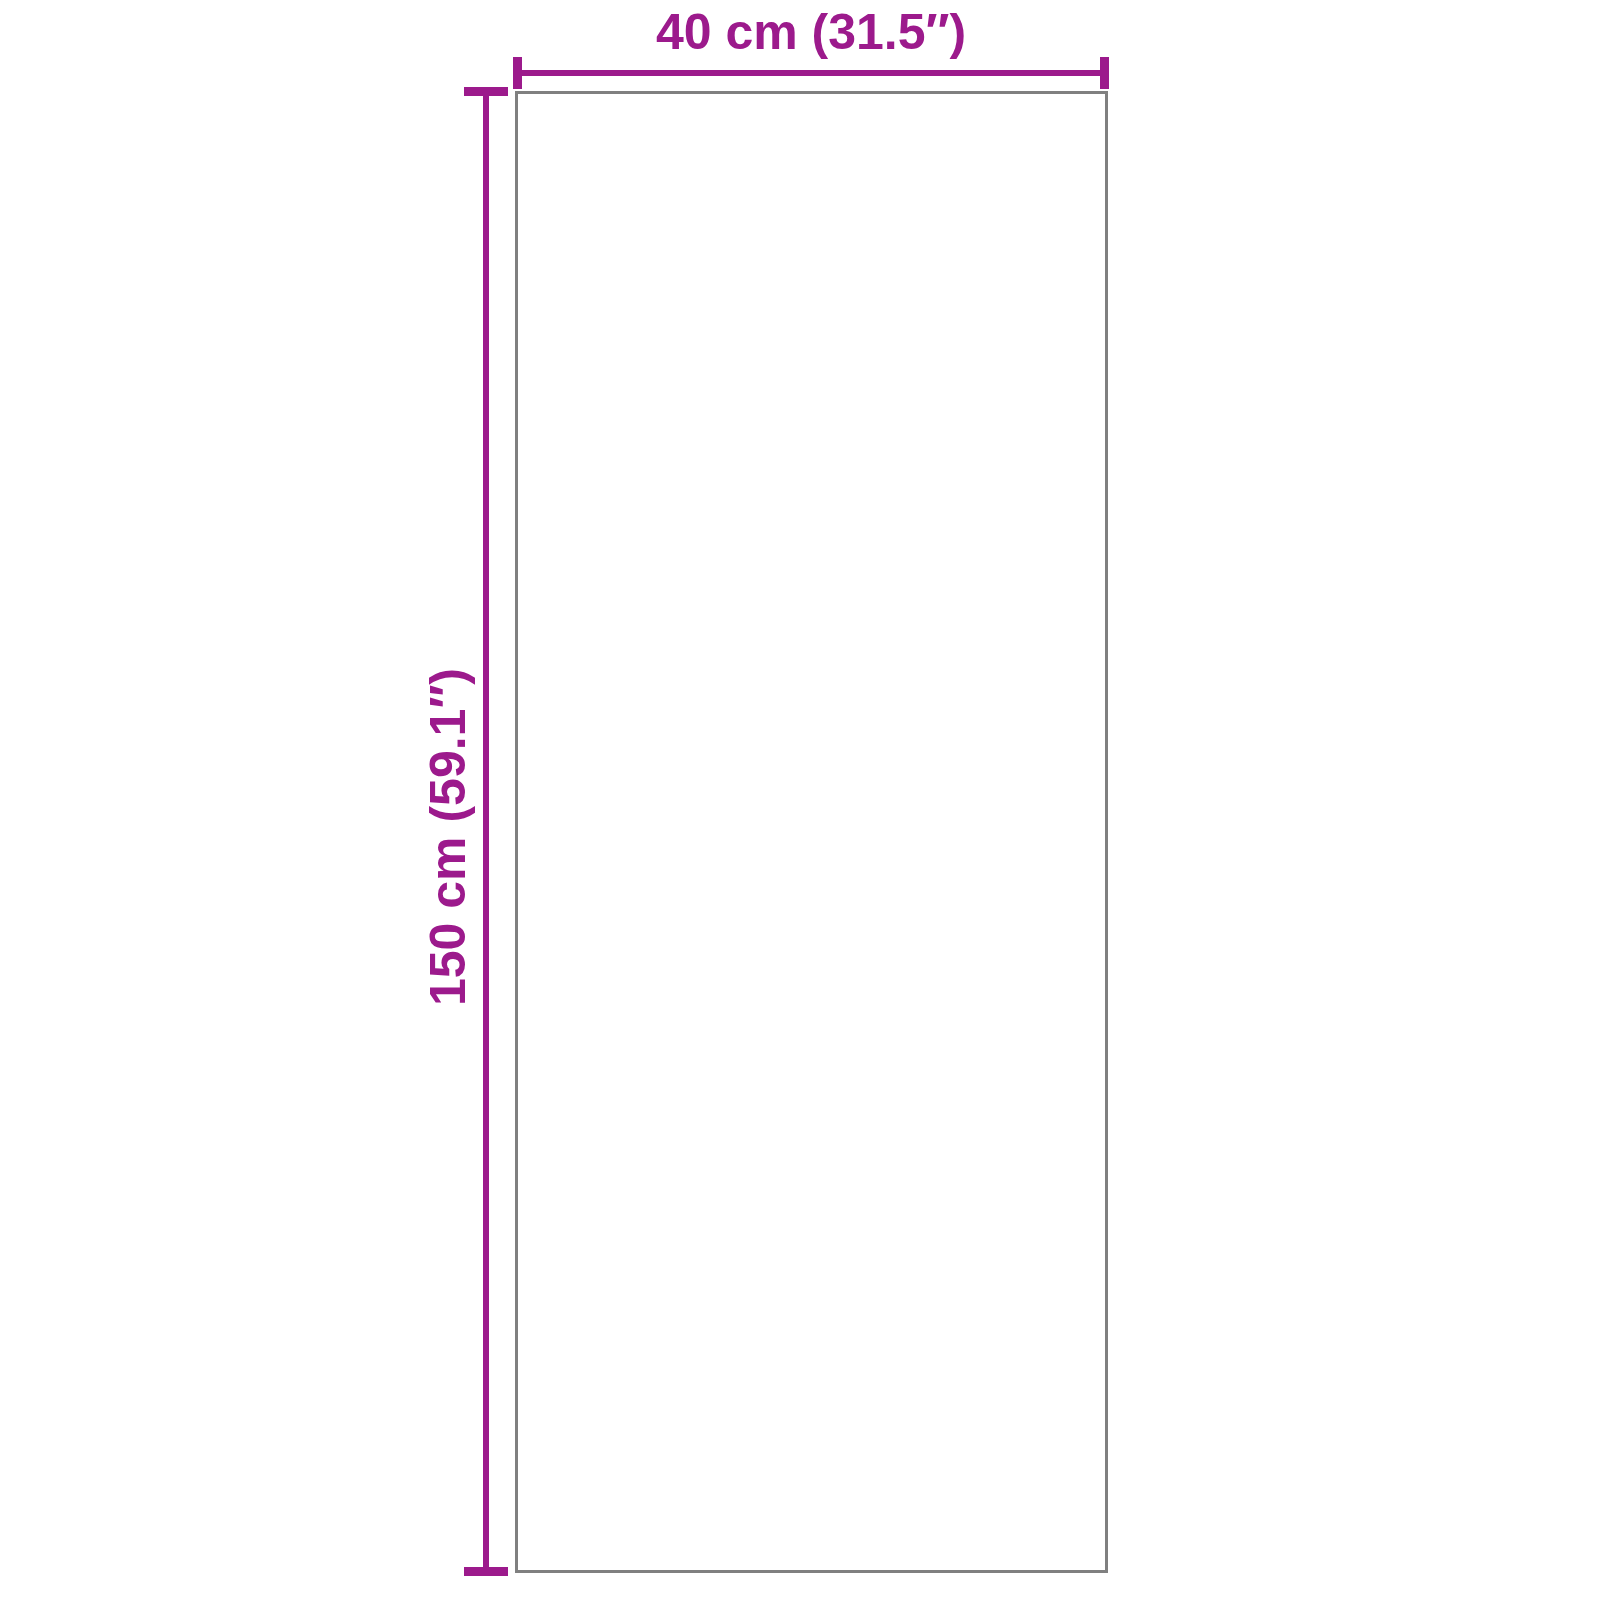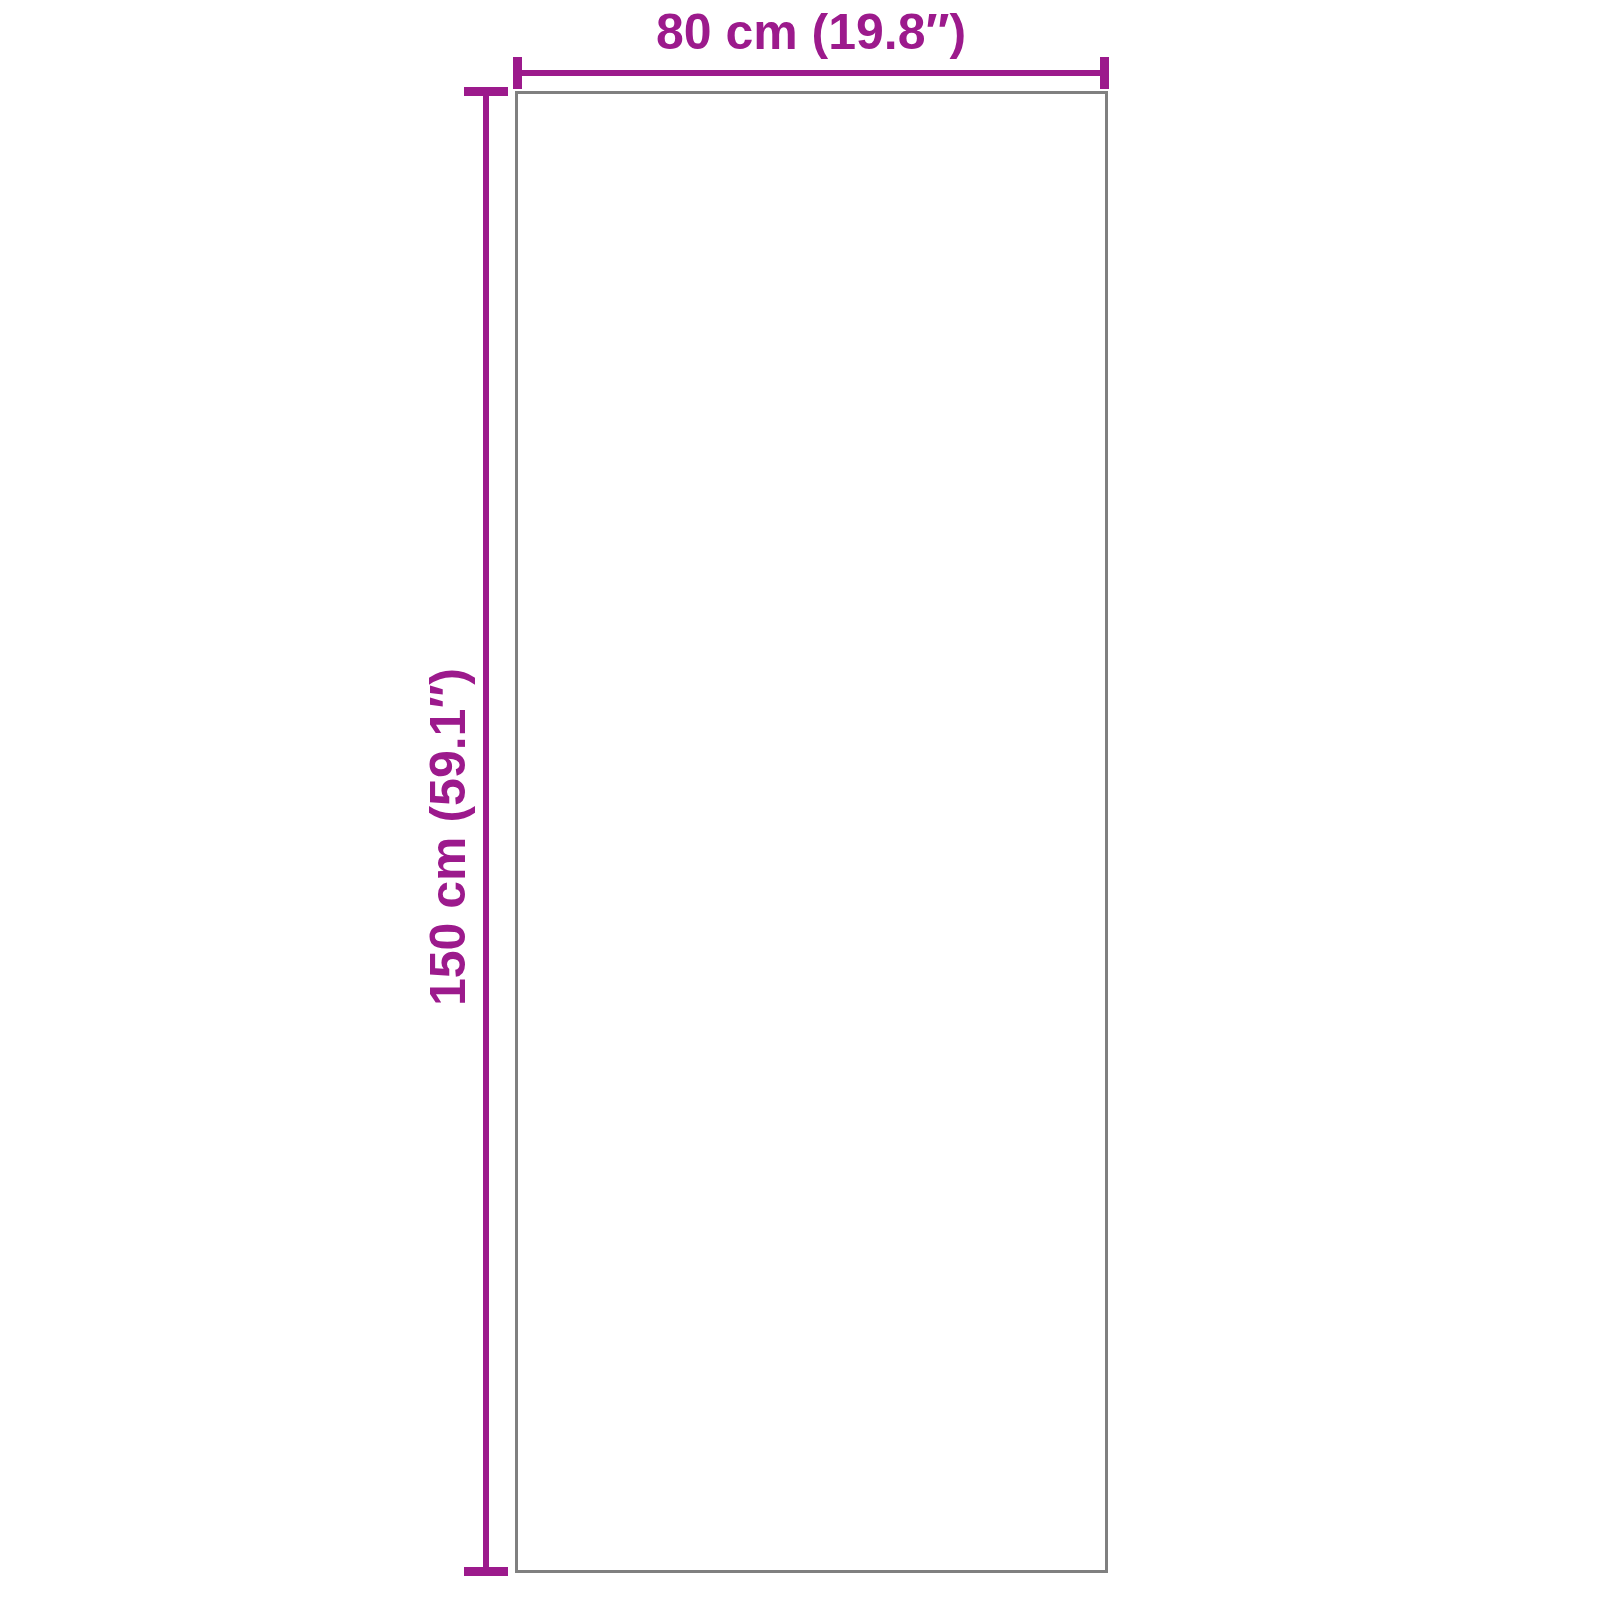--- a/index.html
+++ b/index.html
@@ -114,21 +114,21 @@
 <div class="diagram">
 
   <div class="rect"></div>
 
   <div class="dim-h">
     <div class="cap cap-left"></div>
     <div class="hline"></div>
     <div class="cap cap-right"></div>
   </div>
 
-  <div class="label label-h">80 cm (19.8″)</div>
+  <div class="label label-h">40 cm (31.5″)</div>
 
   <div class="dim-v">
     <div class="vcap vcap-top"></div>
     <div class="vline"></div>
     <div class="vcap vcap-bottom"></div>
   </div>
 
   <div class="label label-v">150 cm (59.1″)</div>
 
 </div>

